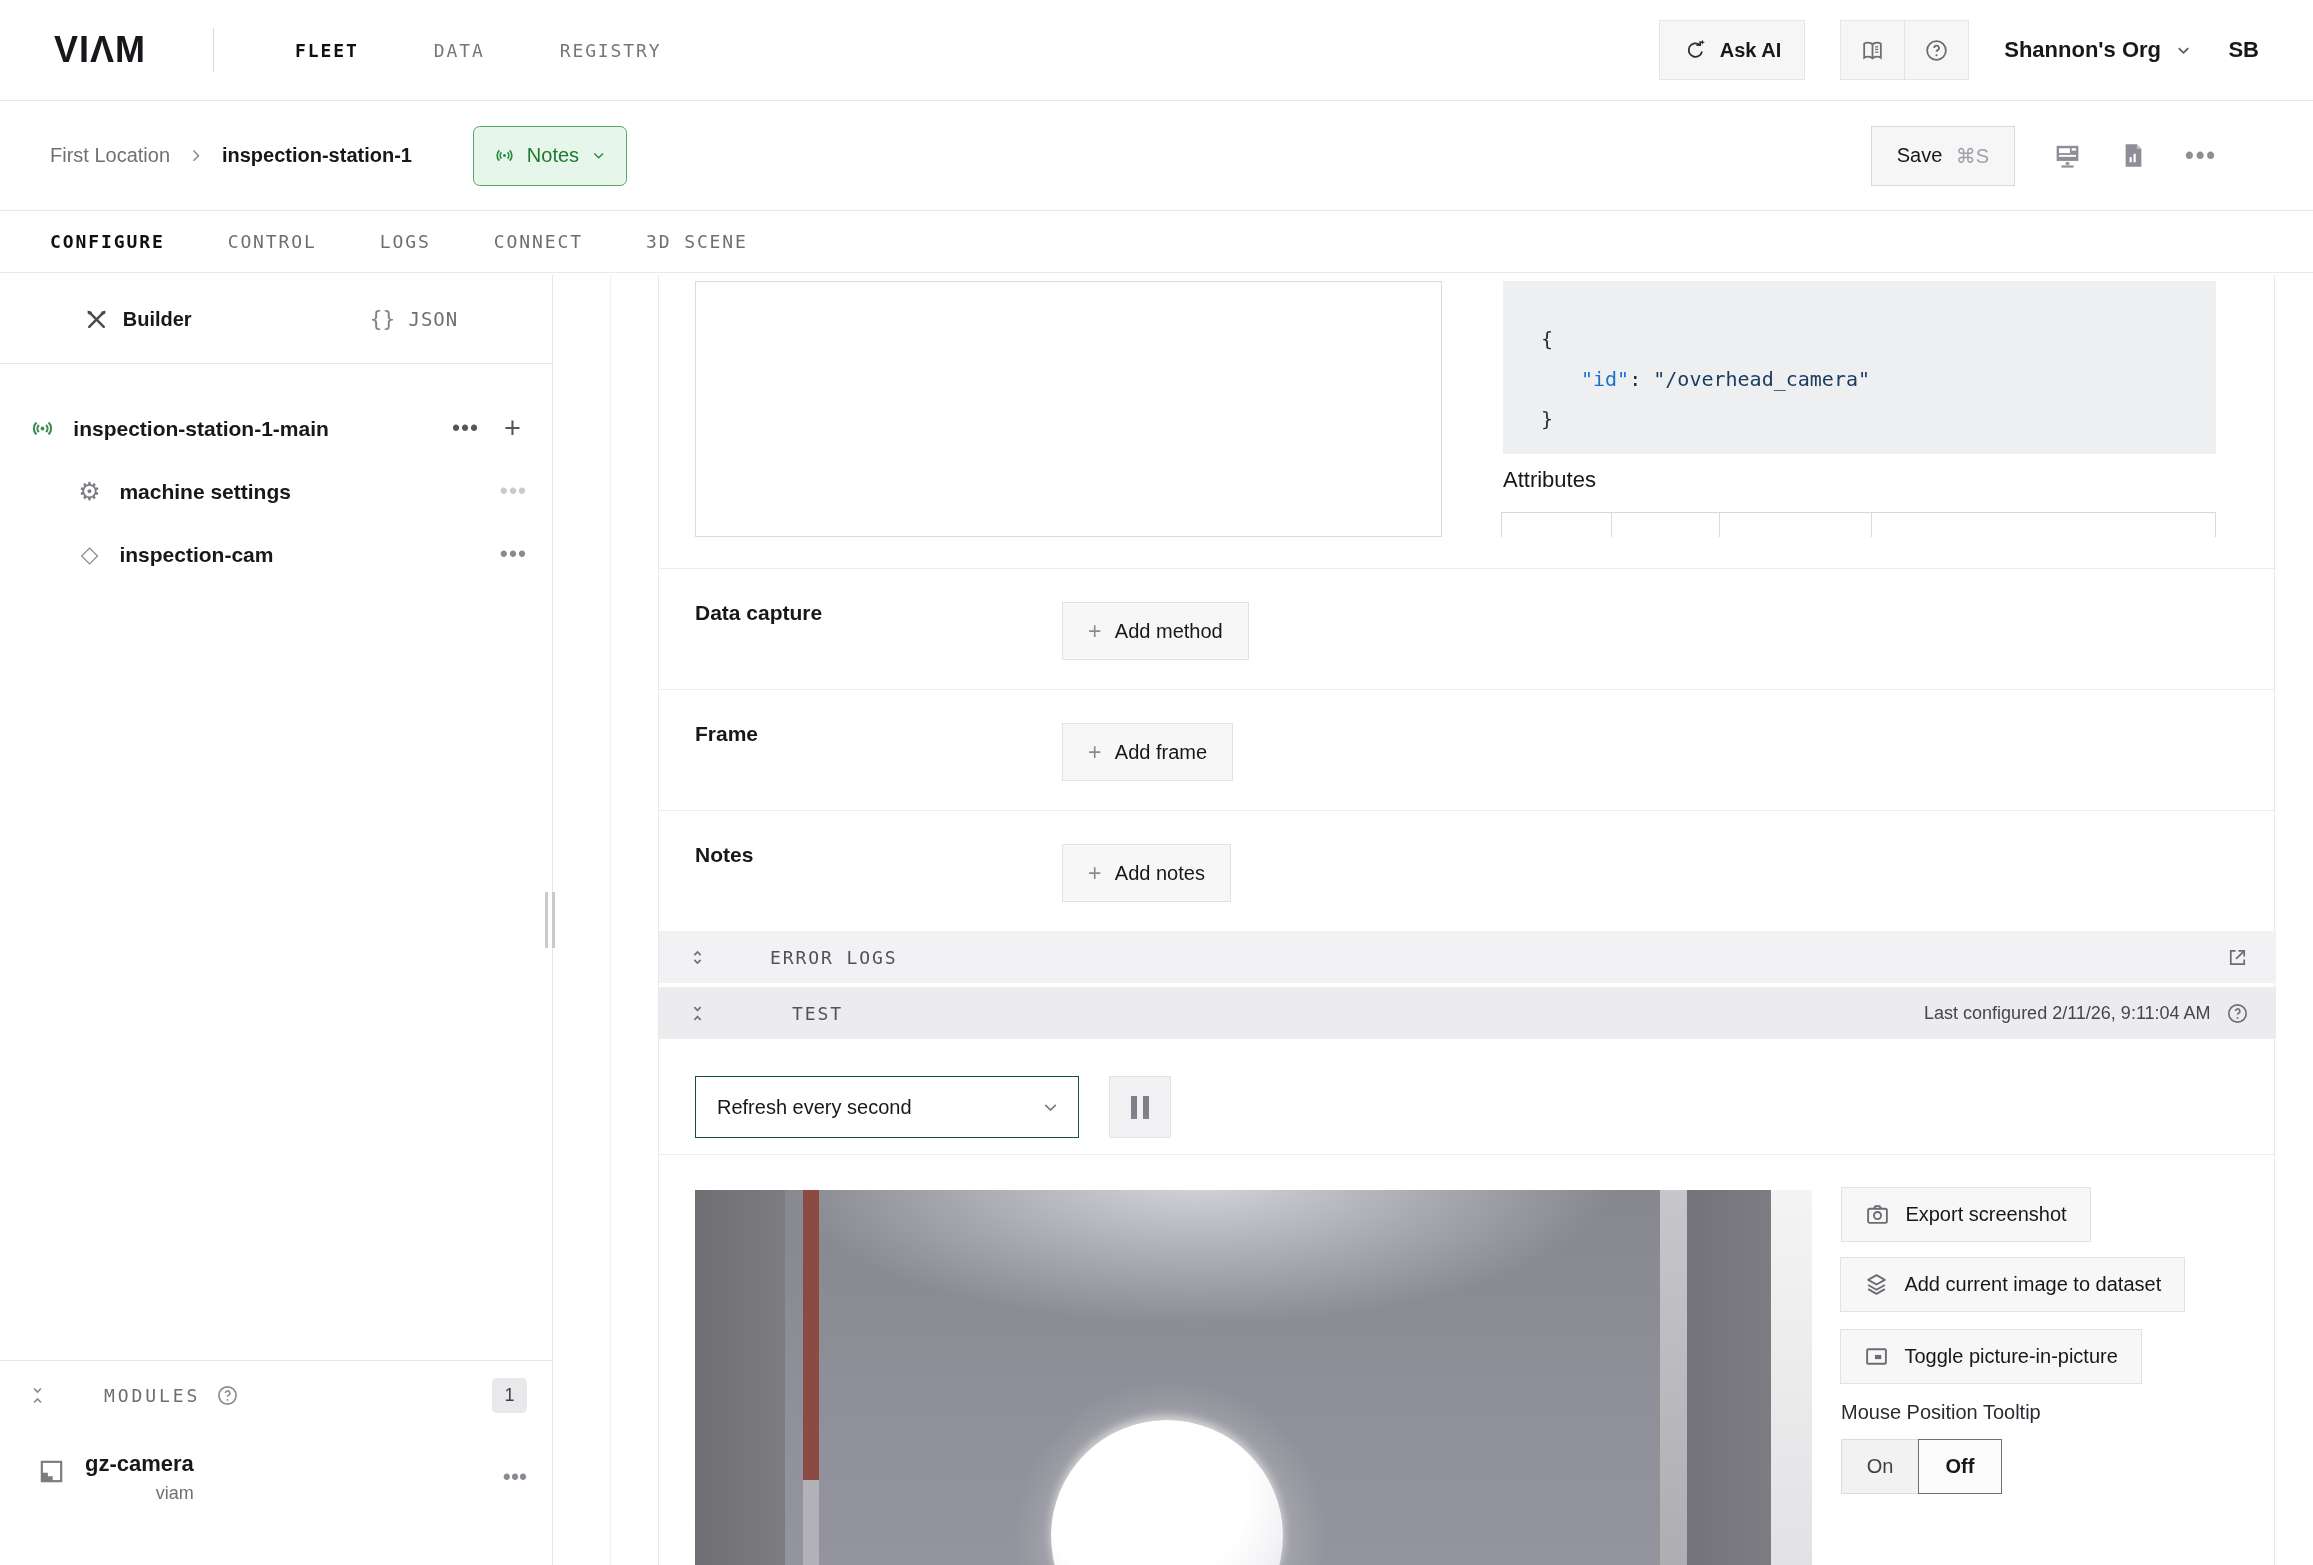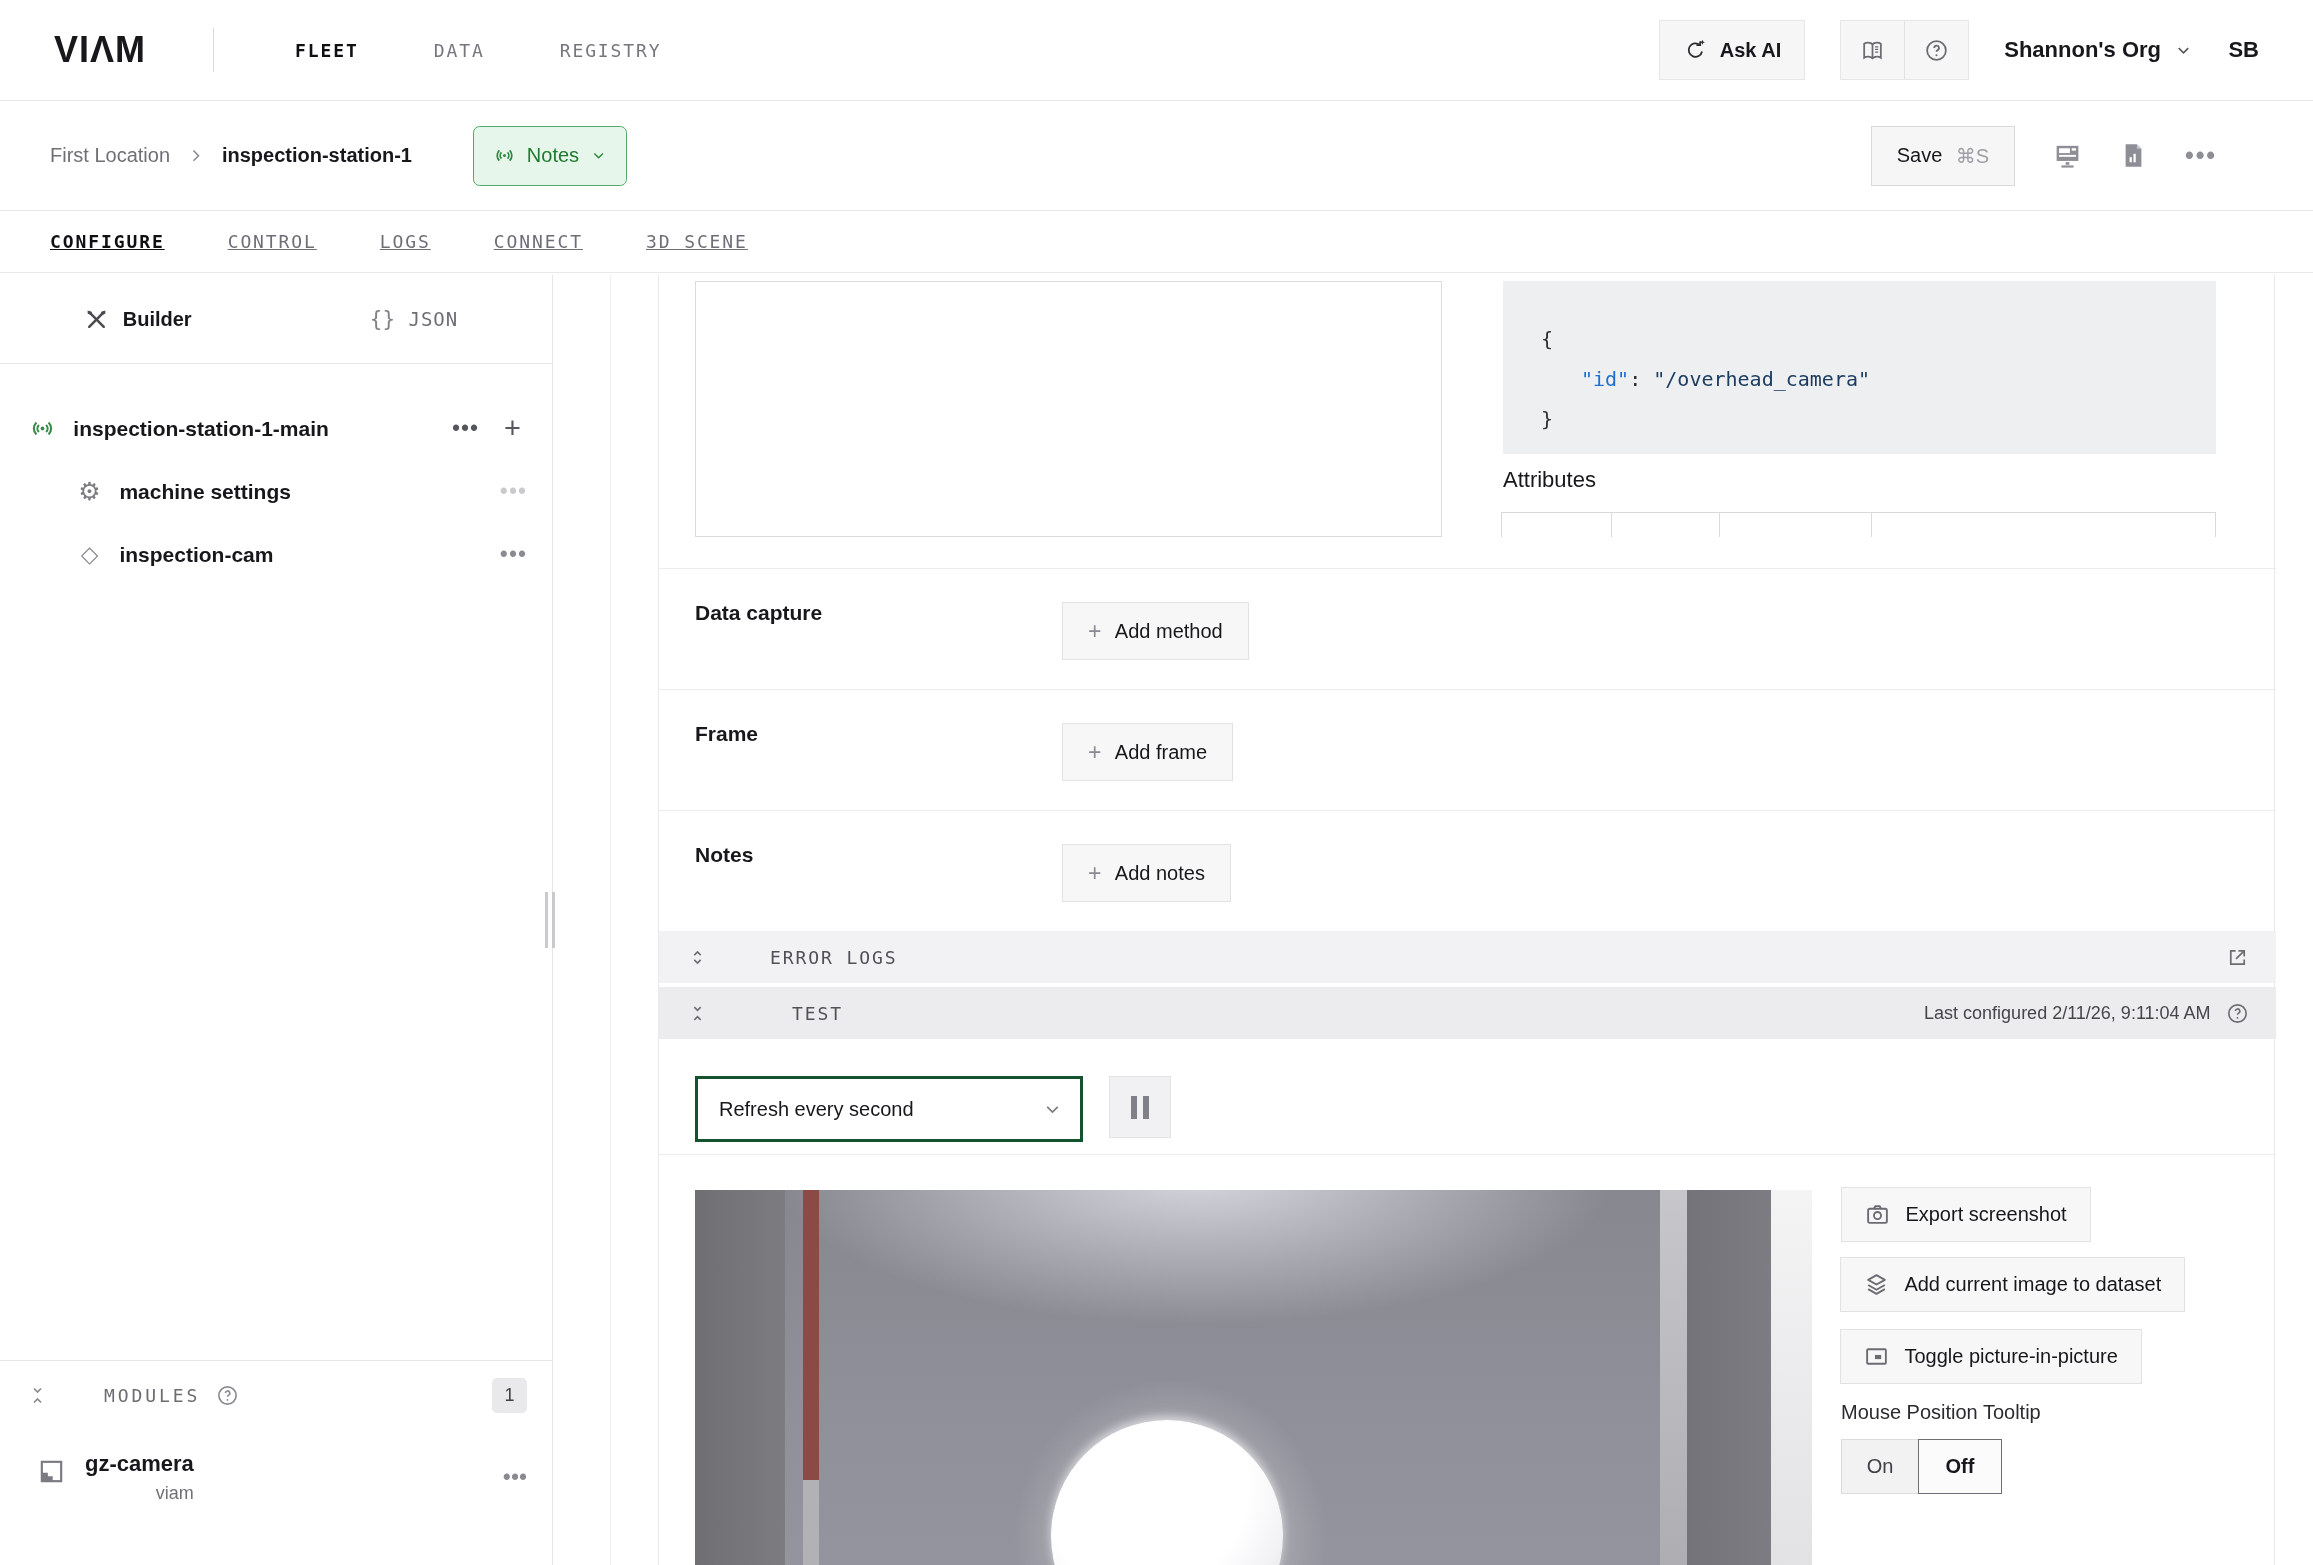--- a/index.html
+++ b/index.html
@@ -38,21 +38,21 @@
   .save-btn{display:flex;align-items:center;gap:13.4px;height:58px;padding:0 25px;
             background:#f6f6f7;border:1px solid #d9d9dc;font-size:20px;}
   .save-shortcut{color:#9fa0a7;}
   .icon-btn{color:#8e8f96;cursor:pointer;display:flex;align-items:center;}
   .dots{font-size:25px;color:#8e8f96;letter-spacing:1.9px;font-weight:700;}
 
   
   .pagetabs{position:absolute;left:0;top:210px;width:2313px;height:63px;border-bottom:1px solid #e9e9eb;
             display:flex;align-items:center;gap:63px;padding-left:50px;box-sizing:border-box;
             font-size:18px;letter-spacing:1.9px;}
-  .ptab{color:#6e6f76;cursor:pointer;white-space:nowrap;text-decoration:underline;}
+  .ptab{color:#6e6f76;cursor:pointer;white-space:nowrap;}
   .ptab.active{color:#0f0f14;font-weight:700;}
 
   
   .sidebar{position:absolute;left:0;top:275px;width:552px;height:1291px;border-right:1px solid #e6e6e9;}
   .gutter-line{position:absolute;left:610px;top:275px;height:1291px;width:0;border-left:1px solid #f0f0f2;}
   .drag-handle{position:absolute;left:545px;top:892px;display:flex;gap:3.8px;}
   .drag-handle div{width:2.9px;height:56px;background:#c9c9ce;}
   .mode-row{height:88px;border-bottom:1px solid #e9e9eb;display:flex;}
   .mode-half{flex:1;display:flex;align-items:center;justify-content:center;gap:13.4px;cursor:pointer;}
   .mode-builder-label{font-size:20px;font-weight:700;}
@@ -109,21 +109,21 @@
 
   .log-bar{position:absolute;left:0;width:1617px;height:52px;display:flex;align-items:center;}
   .log-bar.error{top:656px;background:#f2f2f4;}
   .log-bar.test{top:712px;background:#ececef;gap:22px;}
   .log-bar-title{margin-left:63px;font-size:18px;letter-spacing:1.9px;color:#515257;}
   .bar-chevrons{margin-left:29px;color:#6c6d73;}
   .log-bar-right{margin-left:auto;margin-right:27px;display:flex;align-items:center;gap:15.4px;color:#6c6d73;}
   .last-config{font-size:18px;color:#45464b;}
 
   .refresh-select{position:absolute;left:36px;top:801px;width:382px;height:60px;background:#fff;
-                  border:3px solid #14532d;display:flex;align-items:center;font-size:20px;cursor:pointer;}
+                  border:1px solid #14532d;display:flex;align-items:center;font-size:20px;cursor:pointer;}
   .refresh-select span{margin-left:21px;}
   .refresh-select .chev{margin-left:auto;margin-right:17.3px;color:#7c7d84;}
   .pause-btn{position:absolute;left:450px;top:801px;width:60px;height:60px;background:#f1f1f3;
              border:1px solid #e3e3e6;display:flex;align-items:center;justify-content:center;gap:6.7px;cursor:pointer;}
   .pause-btn div{width:5.8px;height:23px;background:#808089;}
   .test-divider{position:absolute;left:0;top:879px;width:1617px;border-top:1px solid #ececee;}
 
   
   .camera{position:absolute;left:36px;top:915px;width:1117px;height:377px;overflow:hidden;
           background:

